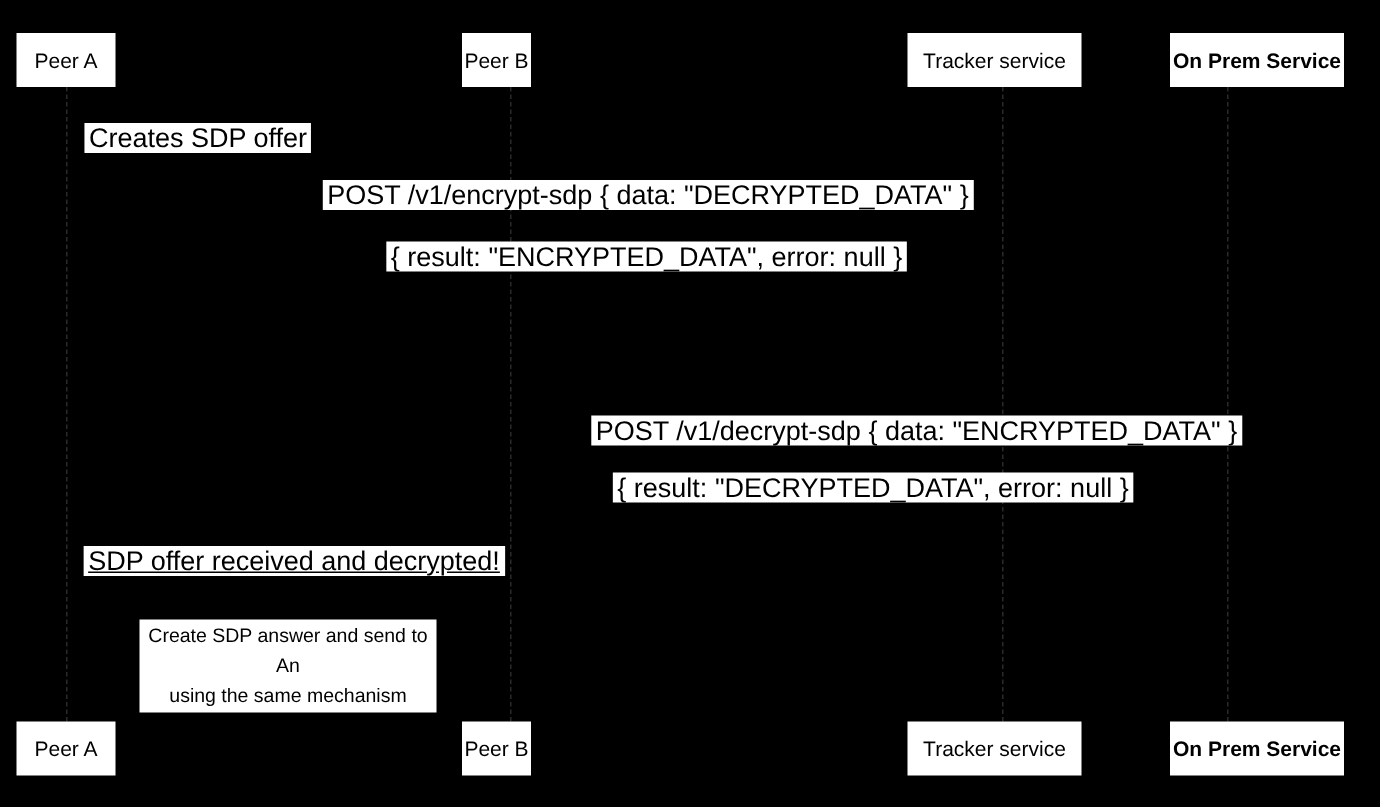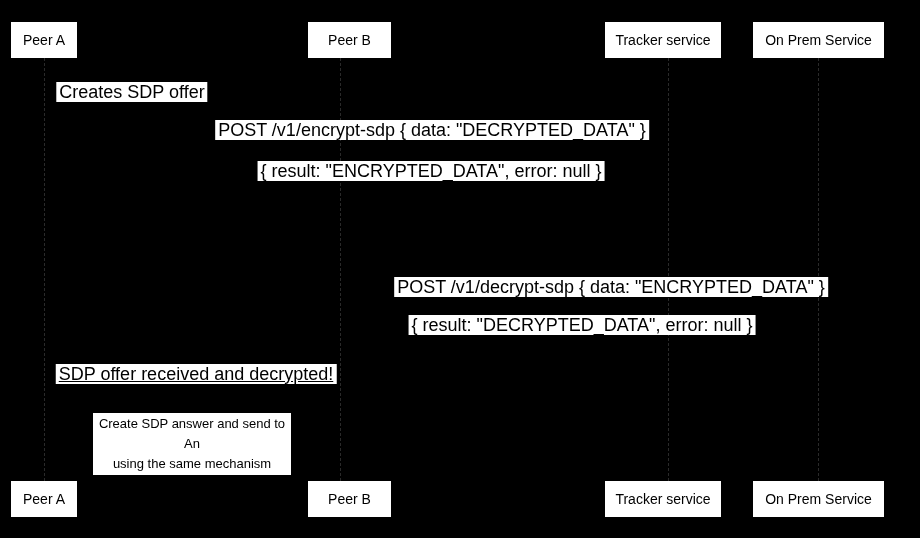--- a/index.html
+++ b/index.html
@@ -25,23 +25,23 @@
   .actor {
     position: absolute; height: 36px;
     background: #ffffff; color: #000000;
     font-size: 14px;
     display: flex; align-items: center; justify-content: center;
     box-sizing: border-box;
   }
   .row-top    { top: 22px; }
   .row-bottom { top: 481px; }
   .a-peer-a   { left: 11px;  width: 66px; }
-  .a-peer-b   { left: 308px; width: 83px; }
+  .a-peer-b   { left: 308px; width: 46px; }
   .a-tracker  { left: 605px; width: 116px; }
-  .a-onprem   { left: 753px; width: 131px; }
+  .a-onprem   { left: 780px; width: 116px; font-weight: bold; }
 
   
   .msg {
     position: absolute;
     transform: translateX(-50%);
     background: #ffffff; color: #000000;
     font-size: 18px; line-height: 16px;
     padding: 2px 3px;
     white-space: nowrap;
   }

